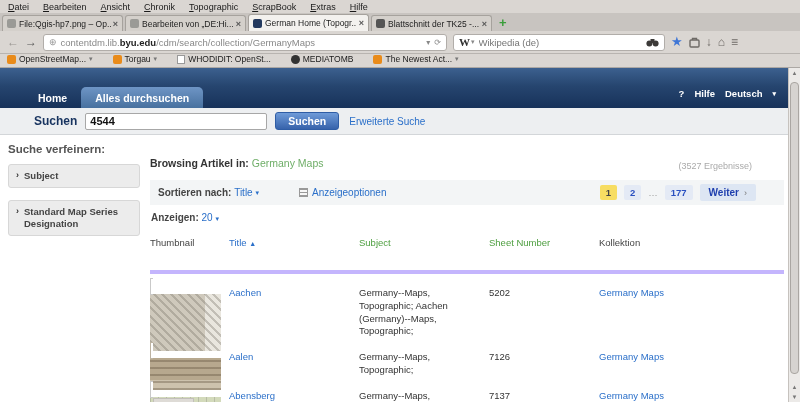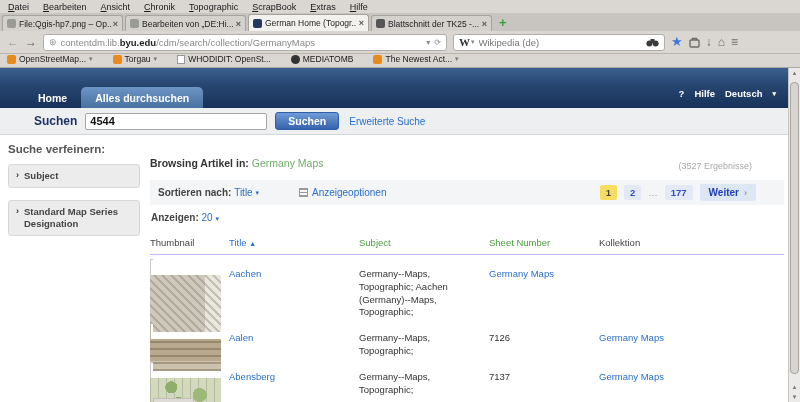--- a/index.html
+++ b/index.html
@@ -112,21 +112,21 @@
   .page-ellipsis { color:#999; font-size:9.5px; }
   .next-btn { background:#dde6f3; border-radius:2px; padding:3px 9px; display:flex; align-items:center; gap:5px; }
   .next-label { font-size:10px; font-weight:bold; color:#1f3fae;text-align:center; }
   .next-arrow { color:#777; font-size:9px; }
 
   .show-row { margin-top:7px; font-size:10px; padding-left:1px; }
   .show-label { font-weight:bold; color:#444; }
 
   .results-table { margin-top:14px; }
   .thead, .trow { display:grid; grid-template-columns:79px 130px 130px 110px 1fr; }
-  .thead { padding-bottom:6px; border-bottom:1px solid #c4b5fd; font-size:9.5px; }
+  .thead { padding-bottom:22px; border-bottom:4px solid #c4b5fd; font-size:9.5px; }
   .th-plain { color:#444; }
   .th-green { color:#4d9e3f; }
   .sort-asc { color:#2a6fc9; font-size:7px; }
   .trow { padding-top:7px; }
   .cell { padding-right:8px; font-size:9.5px; color:#333; line-height:1.35; }
   .cell.pt { padding-top:6px; }
   .title-link, .coll-link { color:#2a6fc9; font-size:9.5px; }
 
   .thumb { border:1px solid #c9c9c9; background:#fff; padding:2px; }
   .thumb-inner { width:100%; height:100%; }
@@ -327,20 +327,21 @@
           <span><span class="blue-link">Title</span> <span class="sort-asc">▲</span></span>
           <span class="th-green">Subject</span>
           <span class="th-green">Sheet Number</span>
           <span class="th-plain">Kollektion</span>
         </div>
 
         <div class="trow">
           <span class="cell"><span class="thumb thumb1"><span class="thumb-inner" style="display:block;height:100%"></span></span></span>
           <span class="cell pt"><a class="title-link">Aachen</a></span>
           <span class="cell pt">Germany--Maps, Topographic; Aachen (Germany)--Maps, Topographic;</span>
+          <span class="cell pt">5202</span>
           <span class="cell pt"><a class="coll-link">Germany Maps</a></span>
         </div>
 
         <div class="trow">
           <span class="cell"><span class="thumb thumb2"><span class="thumb-inner" style="display:block;height:100%"></span></span></span>
           <span class="cell pt"><a class="title-link">Aalen</a></span>
           <span class="cell pt">Germany--Maps, Topographic;</span>
           <span class="cell pt">7126</span>
           <span class="cell pt"><a class="coll-link">Germany Maps</a></span>
         </div>

